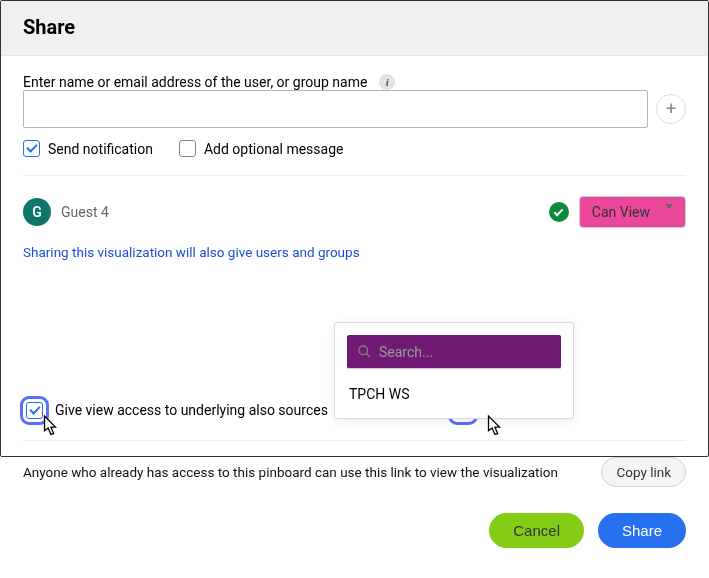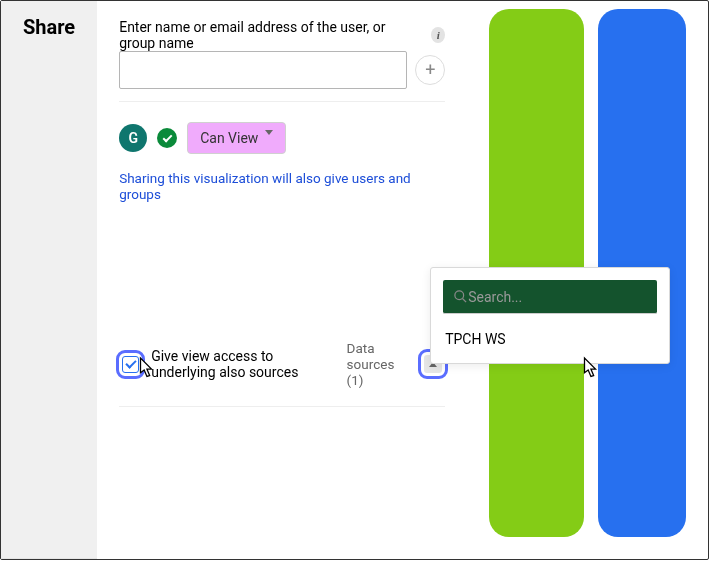--- a/index.html
+++ b/index.html
@@ -8,25 +8,25 @@
     padding: 0;
     font-family: -apple-system, BlinkMacSystemFont, "Segoe UI", Roboto, Helvetica, Arial, sans-serif;
     background: #fff;
     width: 709px;
     height: 578px;
     overflow: hidden;
     color: #111;
   }
   .dialog {
     width: 709px;
-    height: 560px;
+    height: 457px;
     border: 1px solid #333;
     border-radius: 2px;
     display: flex;
-    flex-direction: row;
+    flex-direction: column;
   }
   .dialog-header {
     background: #f0f0f0;
     border-bottom: 1px solid #e5e5e5;
     padding: 14px 22px 16px 22px;
     font-size: 20px;
     font-weight: 700;
     color: #000;
   }
   .dialog-body {
@@ -152,28 +152,28 @@
     content: "";
     width: 7px;
     height: 3px;
     border-left: 2px solid #fff;
     border-bottom: 2px solid #fff;
     transform: rotate(-45deg);
     margin-top: -2px;
   }
   .perm-btn {
     border: 1px solid #d0d0d0;
-    background: #f0abfc;
+    background: #ec4899;
     color: #333;
     font-size: 14px;
     padding: 7px 12px;
     border-radius: 4px;
     display: flex;
     align-items: flex-start;
-    gap: 7px;
+    gap: 15px;
     cursor: pointer;
   }
   .caret-down {
     width: 0; height: 0;
     border-left: 4px solid transparent;
     border-right: 4px solid transparent;
     border-top: 5px solid #666;
   }
   .caret-up {
     width: 0; height: 0;
@@ -190,21 +190,22 @@
     background: #fff;
     border: 1px solid #d9d9d9;
     box-shadow: 0 2px 10px rgba(0,0,0,0.08);
     border-radius: 3px;
     padding: 12px;
     z-index: 5;
   }
   .search-box {
     display: flex;
     align-items: center;
-    background: #14532d;
+    gap: 7px;
+    background: #701a75;
     border-radius: 2px;
     height: 34px;
     padding: 0 10px;
     color: #888;
     font-size: 14px;
     border-bottom: 1px solid #ccc;
   }
   .search-box svg { flex: none; }
   .search-ph { color: #999; }
   .ds-item { padding: 17px 2px 4px 2px; font-size: 14px; color: #000; }
@@ -283,25 +284,36 @@
 
     <div class="field-label">
       <span>Enter name or email address of the user, or group name</span>
       <span class="info-icon">i</span>
     </div>
     <div class="input-row">
       <input class="text-input" type="text" value="" style="">
       <div class="add-btn">+</div>
     </div>
 
+    <div class="options-row">
+      <div class="opt">
+        <span class="checkbox checked"></span>
+        <span>Send notification</span>
+      </div>
+      <div class="opt">
+        <span class="checkbox unchecked"></span>
+        <span>Add optional message</span>
+      </div>
+    </div>
 
     <hr class="divider">
 
     <div class="user-row">
       <div class="avatar">G</div>
+      <div class="user-name">Guest 4</div>
       <div class="ok-badge"></div>
       <div class="perm-btn">
         <span>Can View</span>
         <span class="caret-down"></span>
       </div>
     </div>
 
     <div class="note">Sharing this visualization will also give users and groups</div>
 
     <div class="popover">
@@ -332,19 +344,23 @@
       <svg class="cursor" style="left:16px; top:28px;" viewBox="0 0 24 30">
         <path d="M6 2 L6 18 L10 15 L13 22 L16 21 L13 14 L18 14 Z" fill="#fff" stroke="#000" stroke-width="1.4"></path>
       </svg>
       <svg class="cursor" style="left:460px; top:28px;" viewBox="0 0 24 30">
         <path d="M6 2 L6 18 L10 15 L13 22 L16 21 L13 14 L18 14 Z" fill="#fff" stroke="#000" stroke-width="1.4"></path>
       </svg>
     </div>
 
     <hr class="divider">
 
+    <div class="link-row">
+      <span style="flex:1">Anyone who already has access to this pinboard can use this link to view the visualization</span>
+      <span class="pill">Copy link</span>
+    </div>
   </div>
 
   <div class="footer">
     <button class="btn cancel">Cancel</button>
     <button class="btn primary">Share</button>
   </div>
 </div>
 
 </body></html>

